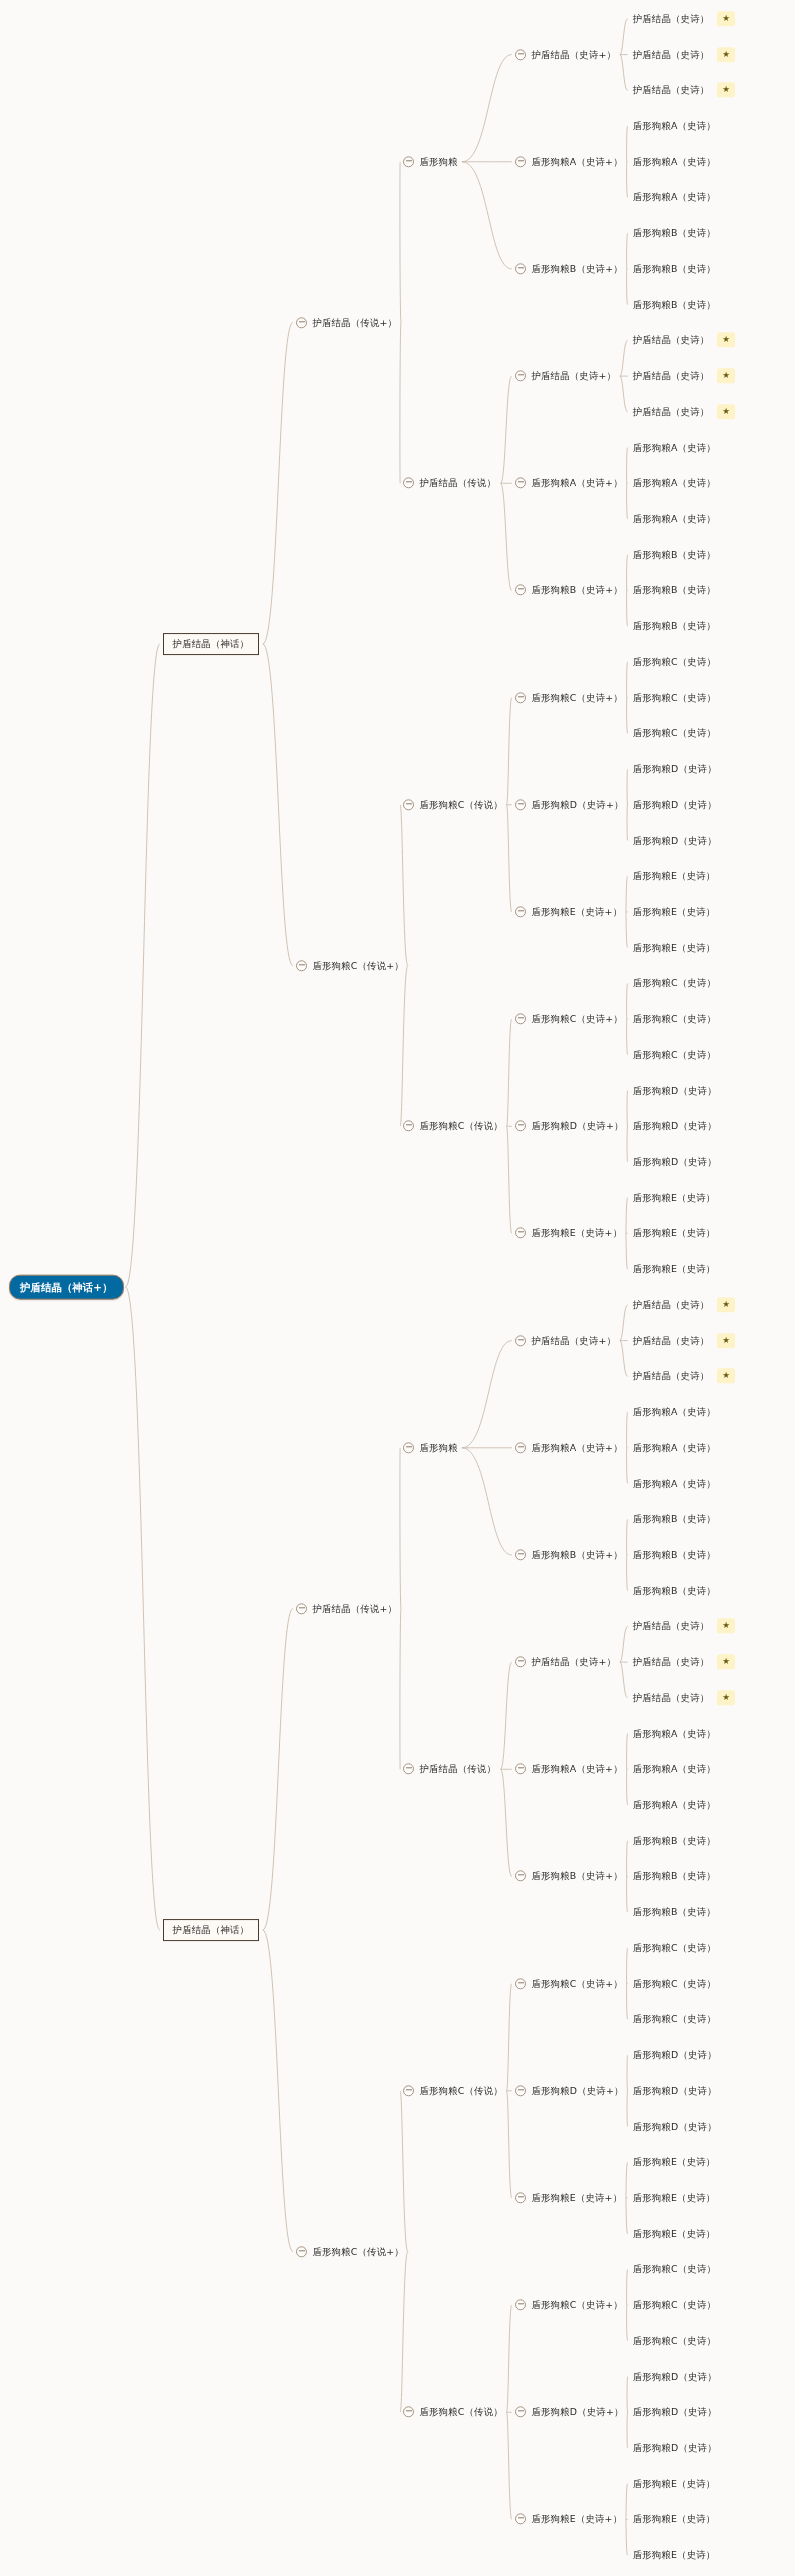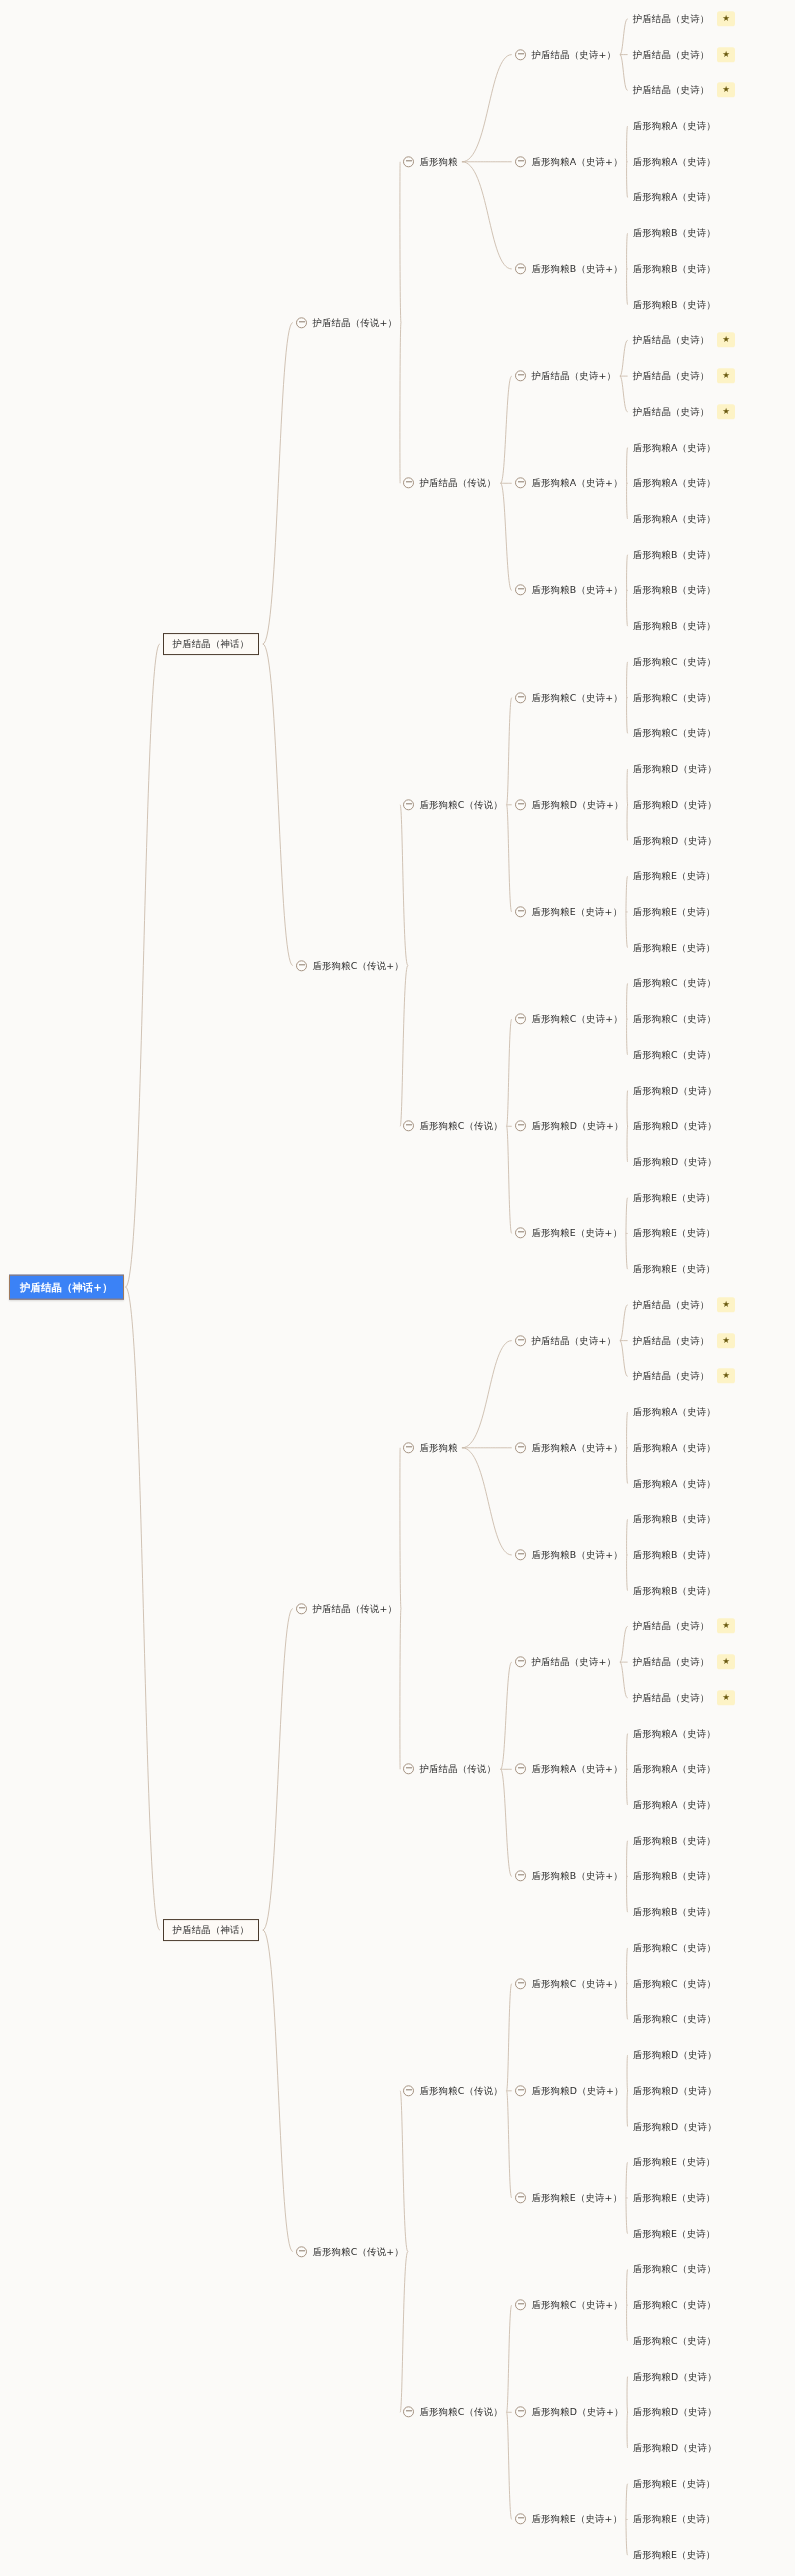--- a/index.html
+++ b/index.html
@@ -23,24 +23,24 @@
   }
   .lbl{
     font-size:9.4px;
     color:#2b2b2b;
     line-height:1.2;
     letter-spacing:0.2px;
   }
 
   
   .n-root .lbl{
-    background:#3b82f6;
+    background:#0369a1;
     color:#ffffff;
     border:0.9px solid #a07a5c;
-    border-radius:0;
+    border-radius:11px;
     padding:5.2px 10.3px;
     font-size:10.3px;
     font-weight:bold;
     box-shadow:0 0.9px 1.7px rgba(0,0,0,.12);
   }
   
   .n-box .lbl{
     background:#fdfaf6;
     border:1.7px solid #4a3a2c;
     border-radius:0;

